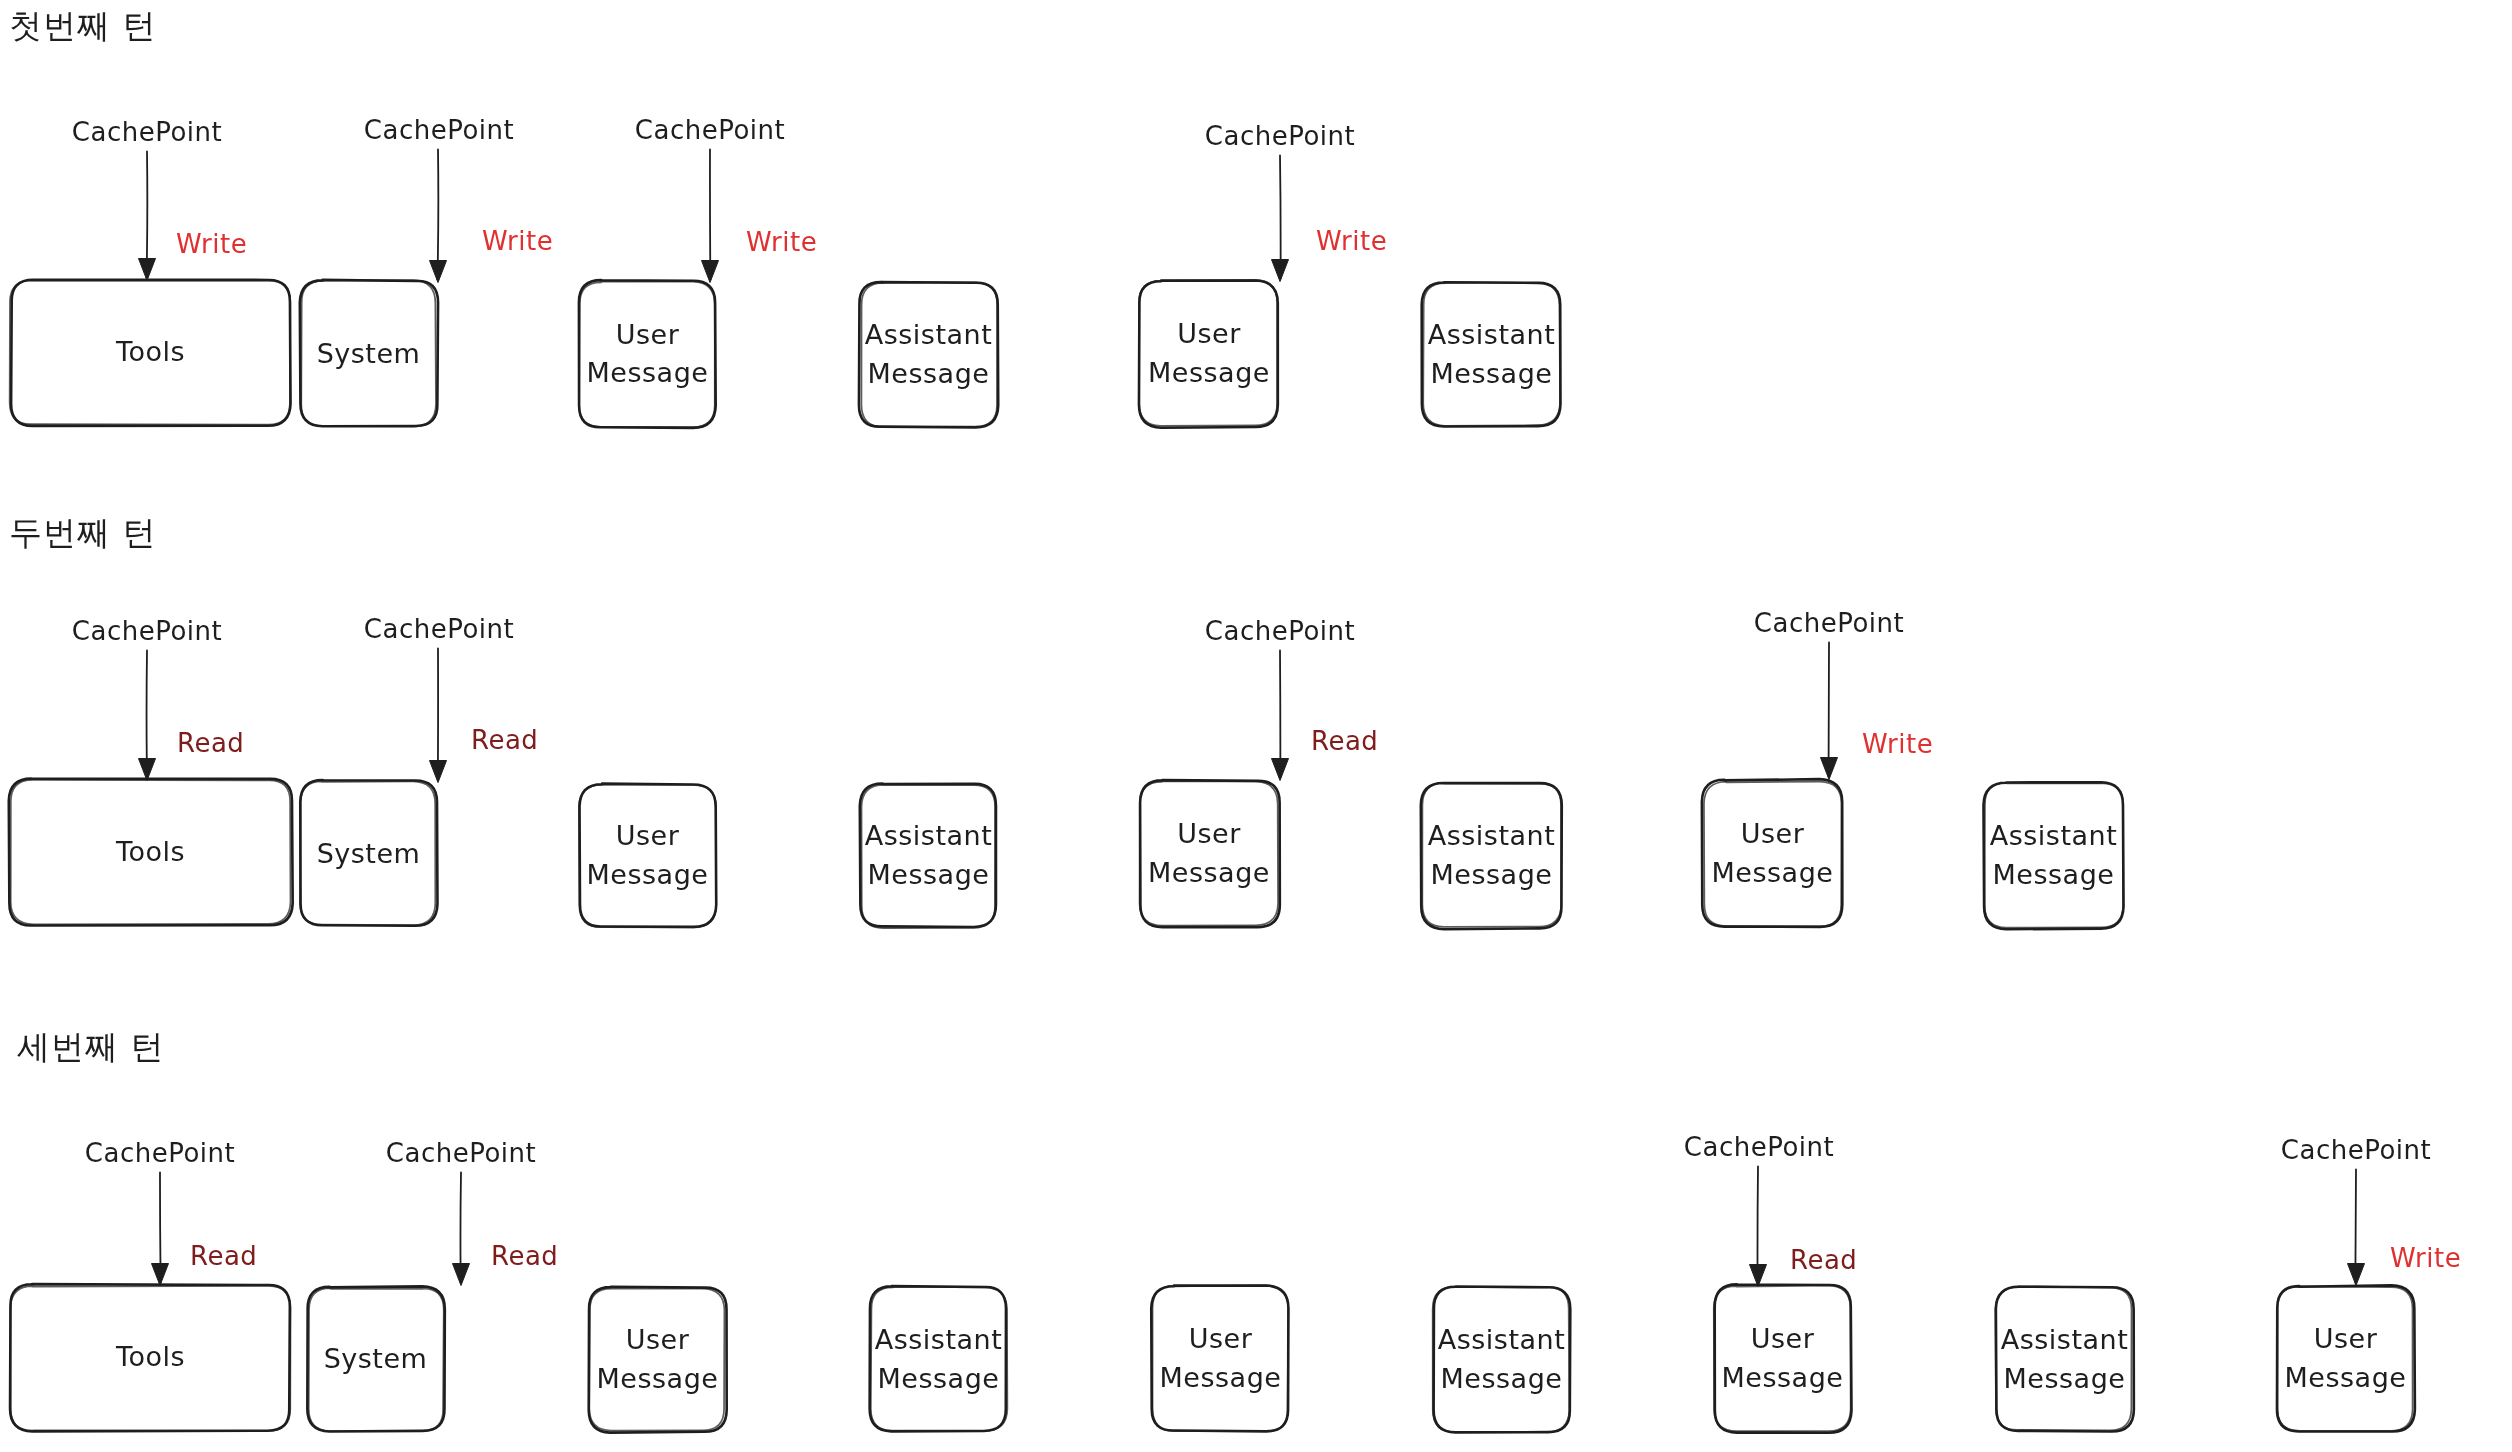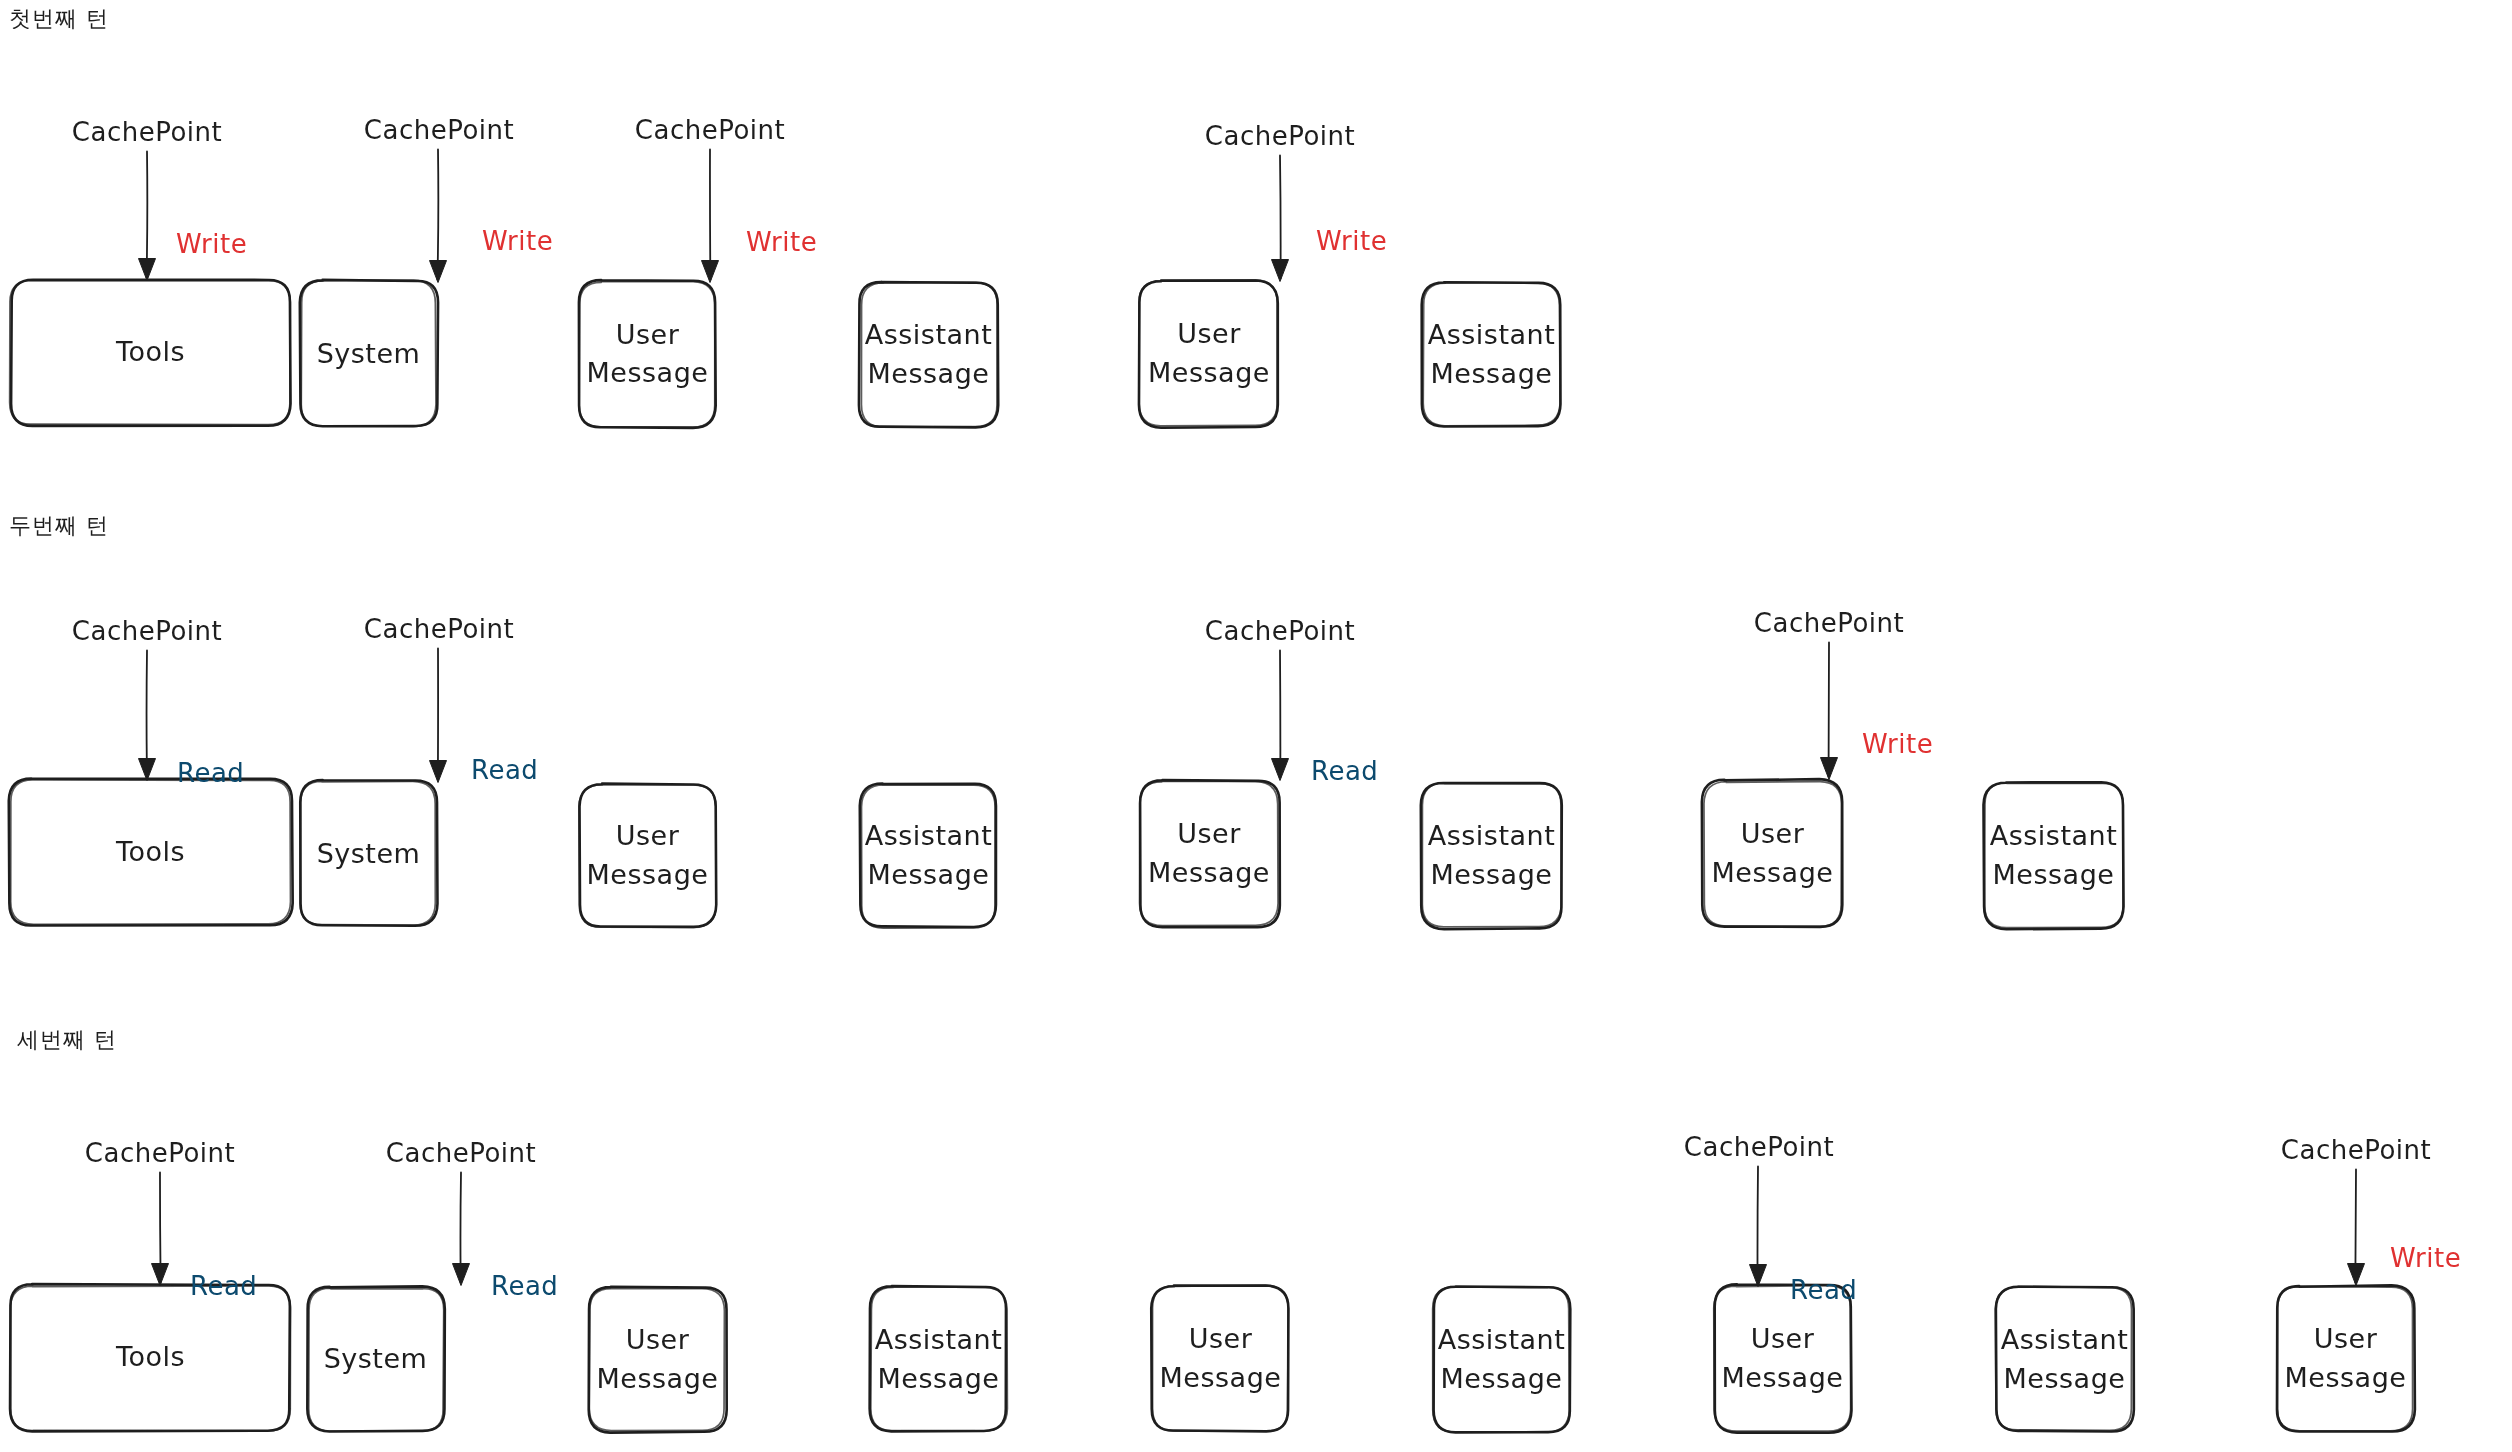--- a/index.html
+++ b/index.html
@@ -8,21 +8,21 @@
     width:2838px;height:1453px;
     background:#ffffff;
     font-family:"DejaVu Sans","Liberation Sans",sans-serif;
     overflow:hidden;position:relative;
   }
   #canvas{position:absolute;left:0;top:0;width:2838px;height:1453px;}
 
   .turn-title{
     position:absolute;
     font-family:"DejaVu Sans","Liberation Sans",sans-serif;
-    font-size:22px;
+    font-size:33px;
     color:#1e1e1e;
     letter-spacing:1px;
     white-space:nowrap;
     font-weight:400;
   }
 
   .msgbox{
     position:absolute;
     box-sizing:border-box;
     border:2.5px solid #1e1e1e;
@@ -54,21 +54,21 @@
 
   .op-label{
     position:absolute;
     font-family:"DejaVu Sans","Liberation Sans",sans-serif;
     font-size:26px;
     white-space:nowrap;
     letter-spacing:0.5px;
     font-weight:400;
   }
   .op-write{color:#e03131;}
-  .op-read{color:#0c4a6e;margin-top:30px;}
+  .op-read{color:#7f1d1d;}
 
   .arrow-svg{position:absolute;overflow:visible;}
 </style>
 </head>
 <body>
 
 <div id="canvas">
     <div class="turn-title" style="left: 9px; top: 4px;">첫번째 턴</div>
     <div class="msgbox" style="left: 3px; top: 272px; width: 295px; height: 161px; border: none;">
       <svg width="295" height="161" style="position: absolute; left: 0px; top: 0px;" viewBox="0 0 588 320">

